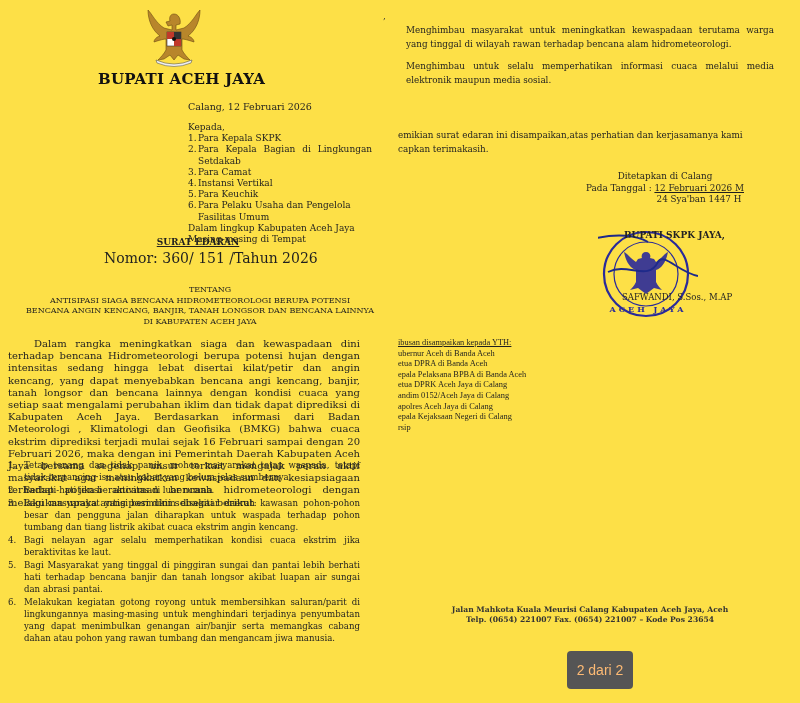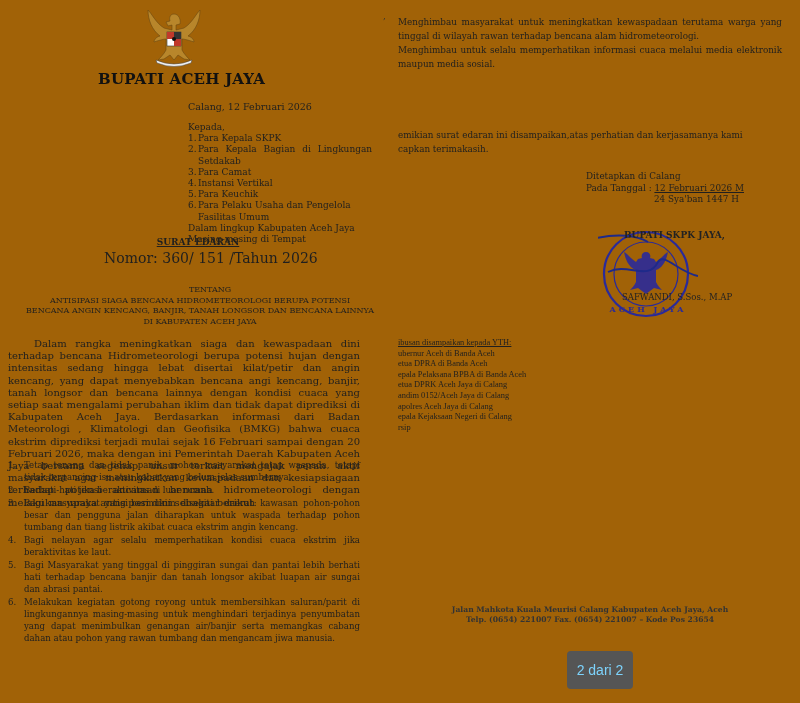--- a/index.html
+++ b/index.html
@@ -6,21 +6,21 @@
   body {
     width:800px; height:703px; position:relative; overflow:hidden;
     background:#ffffff;
     font-family:"DejaVu Serif", serif;
     color:#1f1f1f;
   }
   .topbar {
     position:absolute; left:0; top:0; width:385px; height:4px; background:#d9d9d9;
   }
   .page {
-    position:absolute; top:0; height:703px; background:#a16207;
+    position:absolute; top:0; height:703px; background:#fde047;
   }
   .page-left { left:0; width:388px; }
   .page-right { left:388px; width:412px; }
 
   
   .garuda {
     position:absolute; left:142px; top:8px; width:64px; height:60px;
   }
   .regent-title {
     position:absolute; left:98px; top:70px;
@@ -63,28 +63,28 @@
   }
   .measures li { display:flex; text-align:justify; margin-bottom:1px; }
   .measures li .num { width:16px; flex:none; }
   .measures li .txt { flex:1; }
 
   
   .cont {
     position:absolute; left:398px; top:15px; width:384px;
     font-size:8.8px; line-height:14px; text-align:justify;
   }
-  .cont p { margin:0; }
+  .cont p { margin:8px; }
   .cont p + p { margin-top:0; }
   .closing {
     position:absolute; left:398px; top:128px; width:390px;
     font-size:8.8px; line-height:14px;
   }
   .sign-block {
-    position:absolute; left:586px; top:171px; font-size:8.8px; line-height:11.5px;
+    position:absolute; left:586px; top:171px; font-size:8.8px; line-height:11.5px;text-align:center;
   }
   .sign-block .u { text-decoration:underline; }
   .sign-block .hijri { padding-left:68px; }
   .seal {
     position:absolute; left:598px; top:222px; width:100px; height:100px;
   }
   .signer-title {
     position:absolute; left:624px; top:230px; font-size:9px; font-weight:bold; color:#222;
   }
   .signer-name {
@@ -94,21 +94,21 @@
     position:absolute; left:398px; top:338px;
     font-family:"Liberation Serif", serif; font-size:8.4px; line-height:10.6px;
   }
   .cc .cc-head { text-decoration:underline; }
   .footer-address {
     position:absolute; left:430px; top:605px; width:320px; text-align:center;
     font-size:7.6px; line-height:10px; font-weight:bold; color:#333;
   }
   .page-indicator {
     position:absolute; left:567px; top:651px; width:66px; height:38px;
-    background:#555555; border-radius:4px; color:#7dd3fc;
+    background:#555555; border-radius:4px; color:#fdba74;
     font-family:"Liberation Sans", sans-serif; font-size:14px;
     display:flex; align-items:center; justify-content:center;
   }
   .speck {
     position:absolute; left:383px; top:11px; font-size:9px; color:#333;
   }
 </style>
 </head>
 <body>
 

